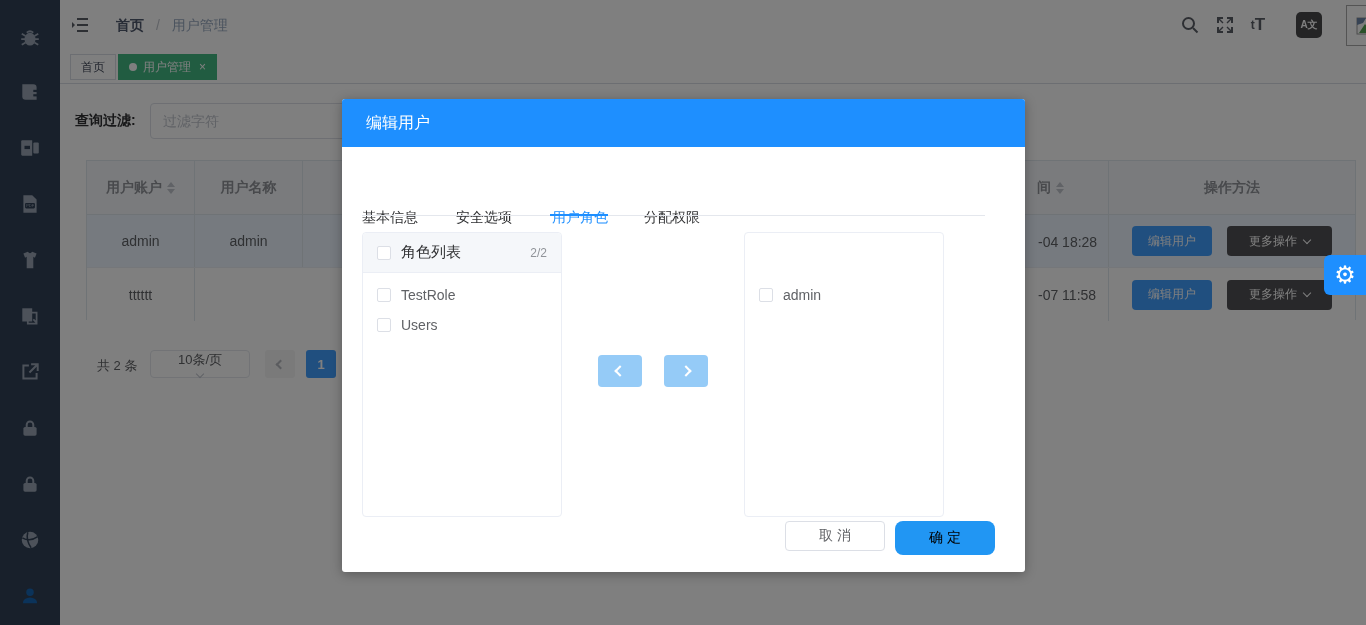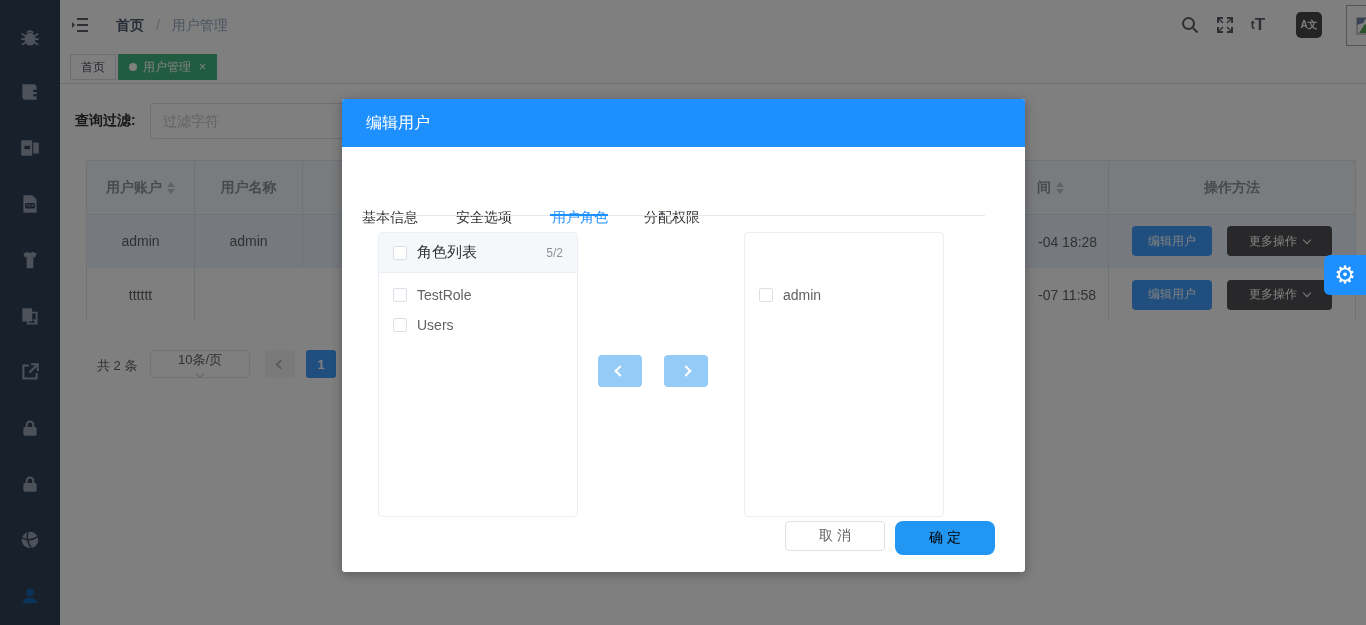--- a/index.html
+++ b/index.html
@@ -74,21 +74,21 @@
   
   .modal { position:absolute; left:342px; top:99px; width:683px; height:473px; background:#fff; border-radius:3px; z-index:20; box-shadow:0 2px 12px rgba(0,0,0,0.3); }
   .modal-header { position:absolute; left:0; top:0; width:100%; height:48px; background:#1e8fff; border-radius:3px 3px 0 0; }
   .modal-title { position:absolute; left:24px; top:0; line-height:48px; font-size:16px; color:#fff; }
   .mtabs-line { position:absolute; left:20px; top:116px; width:623px; height:1px; background:#e4e7ed; }
   .mtab { position:absolute; top:90px; font-size:14px; color:#303133; cursor:pointer; width:60px;margin-top:20px; }
   .mtab.t0 { left:20px; } .mtab.t1 { left:114px; } .mtab.t2 { left:208px; color:#1e8fff;text-align:center; } .mtab.t3 { left:302px; }
   .mtab-underline { position:absolute; left:208px; top:115px; width:58px; height:2px; background:#1e8fff; }
 
   .tpanel { position:absolute; top:133px; width:200px; height:285px; border:1px solid #ebeef5; border-radius:4px; background:#fff; }
-  .tpanel.src { left:36px;text-decoration:underline; } .tpanel.tgt { left:402px; }
+  .tpanel.src { left:20px;text-decoration:underline; } .tpanel.tgt { left:402px; }
   .tpanel-head { position:absolute; left:0; top:0; width:100%; height:40px; background:#f5f7fa; border-bottom:1px solid #ebeef5; border-radius:4px 4px 0 0; display:flex; align-items:center; padding:0 14px; }
   .checkbox { display:inline-block; width:14px; height:14px; border:1px solid #dcdfe6; border-radius:2px; background:#fff; cursor:pointer; flex:none; }
   .tpanel-title { font-size:15px; color:#303133; margin-left:10px; }
   .tpanel-count { margin-left:auto; font-size:12px; color:#909399; }
   .tpanel-body { position:absolute; left:0; top:41px; width:100%; bottom:0; padding-top:6px; }
   .titem { height:30px; display:flex; align-items:center; padding:0 14px; font-size:14px; color:#606266; cursor:pointer; }
   .titem span.lbl { margin-left:10px; }
   .tbtn { position:absolute; top:256px; width:44px; height:32px; background:#95cbf7; border:none; border-radius:4px; display:flex; align-items:center; justify-content:center; cursor:not-allowed; }
   .tbtn.l { left:256px; } .tbtn.r { left:322px; }
 
@@ -315,21 +315,21 @@
     <span class="mtab t1">安全选项</span>
     <span class="mtab t2">用户角色</span>
     <span class="mtab t3">分配权限</span>
     <div class="mtabs-line"></div>
     <div class="mtab-underline"></div>
 
     <div class="tpanel src">
       <div class="tpanel-head">
         <span class="checkbox"></span>
         <span class="tpanel-title">角色列表</span>
-        <span class="tpanel-count">5/2</span>
+        <span class="tpanel-count">2/2</span>
       </div>
       <div class="tpanel-body">
         <div class="titem">
           <span class="checkbox"></span>
           <span class="lbl">TestRole</span>
         </div>
         <div class="titem">
           <span class="checkbox"></span>
           <span class="lbl">Users</span>
         </div>

